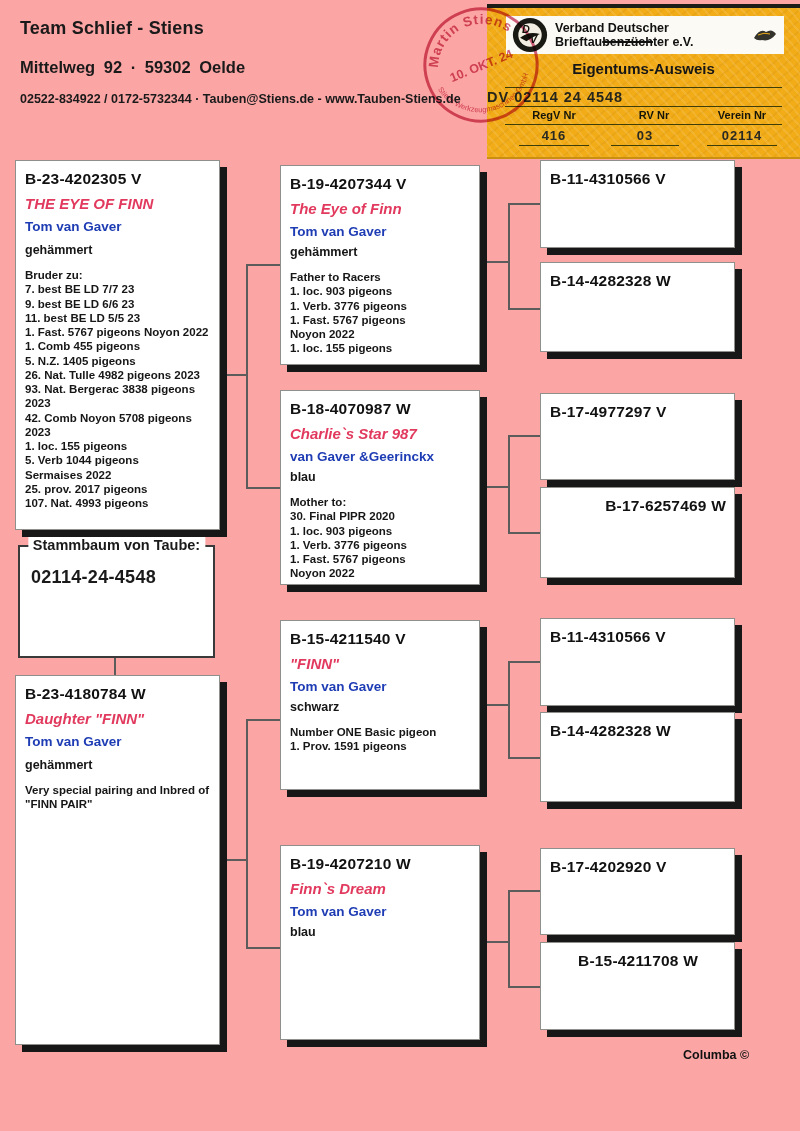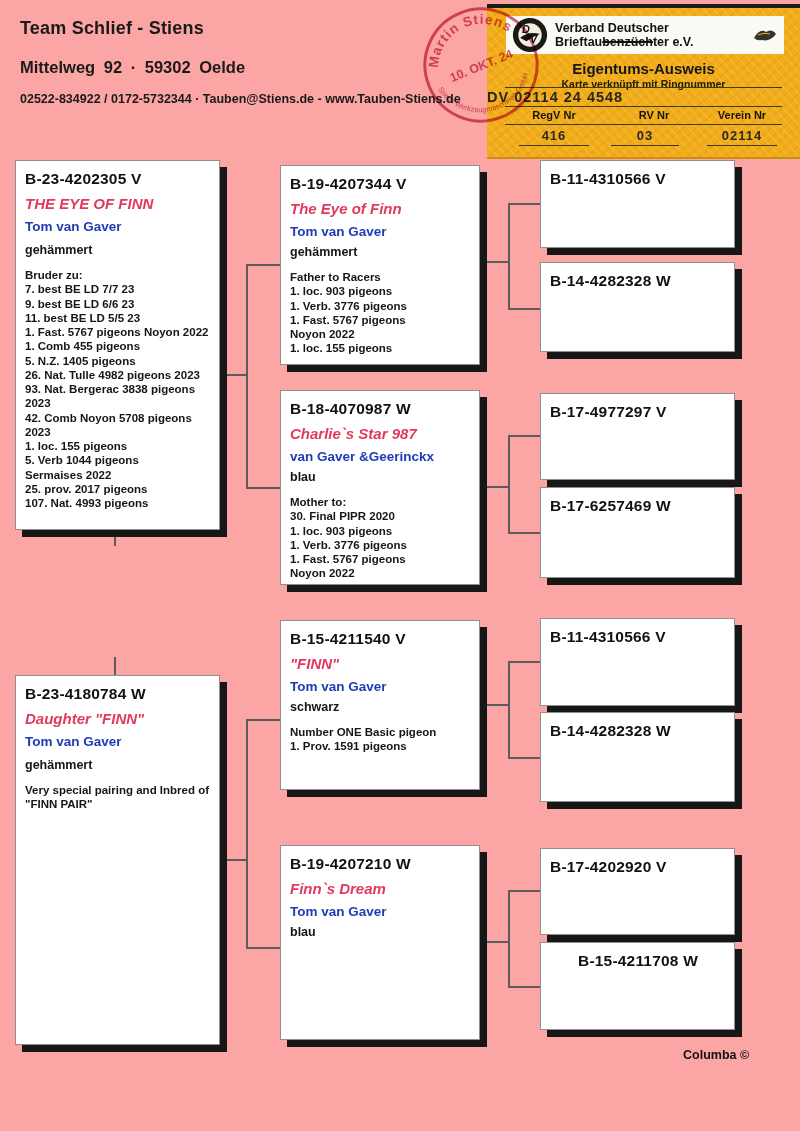--- a/index.html
+++ b/index.html
@@ -94,21 +94,20 @@
       <div class="org">
         <span>Verband Deutscher</span><br>
         <span>Brieftau</span><span class="struck">benzüch</span><span>ter e.V.</span>
       </div>
       <svg width="26" height="18" viewBox="0 0 26 18" style="margin-left:auto">
         <path d="M2 12 Q8 2 14 6 Q20 2 24 8 Q18 16 10 14 Q5 15 2 12 Z" fill="#33332c"></path>
         <path d="M6 9 Q12 6 18 8" stroke="#f2ac18" stroke-width="1" fill="none"></path>
       </svg>
     </div>
     <div class="card-title">Eigentums-Ausweis</div>
-    <div class="card-sub">Karte verknüpft mit Ringnummer</div>
     <div class="cline" style="left:18px;top:79px;width:277px;"></div>
     <div class="card-ring">DV 02114 24 4548</div>
     <div class="cline" style="left:18px;top:98px;width:277px;"></div>
     <div class="fld-label" style="left:22px;width:90px;">RegV Nr</div>
     <div class="fld-label" style="left:127px;width:80px;">RV Nr</div>
     <div class="fld-label" style="left:210px;width:90px;">Verein Nr</div>
     <div class="cline" style="left:18px;top:116px;width:277px;"></div>
     <div class="fld-value" style="left:22px;width:90px;">416</div>
     <div class="fld-value" style="left:118px;width:80px;">03</div>
     <div class="fld-value" style="left:210px;width:90px;">02114</div>
@@ -173,20 +172,24 @@
   </div>
 
   <div class="pbox" style="left:15px;top:675px;width:205px;height:370px;">
     <div class="ring">B-23-4180784 W</div>
     <div class="pname">Daughter "FINN"</div>
     <div class="fancier">Tom van Gaver</div>
     <div class="pcolor">gehämmert</div>
     <div class="notes">Very special pairing and Inbred of "FINN PAIR"</div>
   </div>
 
+  <div class="subject">
+    <div class="legend">Stammbaum von Taube:</div>
+    <div class="sring">02114-24-4548</div>
+  </div>
 
   <div class="pbox" style="left:280px;top:165px;width:200px;height:200px;">
     <div class="ring">B-19-4207344 V</div>
     <div class="pname">The Eye of Finn</div>
     <div class="fancier" style="margin-bottom:6px">Tom van Gaver</div>
     <div class="pcolor">gehämmert</div>
     <div class="notes">Father to Racers
 1. loc. 903 pigeons
 1. Verb. 3776 pigeons
 1. Fast. 5767 pigeons
@@ -226,21 +229,21 @@
 
   <div class="pbox" style="left:540px;top:160px;width:195px;height:88px;">
     <div class="ring">B-11-4310566 V</div>
   </div>
   <div class="pbox" style="left:540px;top:262px;width:195px;height:90px;">
     <div class="ring">B-14-4282328 W</div>
   </div>
   <div class="pbox" style="left:540px;top:393px;width:195px;height:87px;">
     <div class="ring">B-17-4977297 V</div>
   </div>
-  <div class="pbox" style="left:540px;top:487px;width:195px;height:91px;">
+  <div class="pbox" style="left:540px;top:487px;width:195px;height:91px;text-align:right;">
     <div class="ring">B-17-6257469 W</div>
   </div>
   <div class="pbox" style="left:540px;top:618px;width:195px;height:88px;">
     <div class="ring">B-11-4310566 V</div>
   </div>
   <div class="pbox" style="left:540px;top:712px;width:195px;height:90px;">
     <div class="ring">B-14-4282328 W</div>
   </div>
   <div class="pbox" style="left:540px;top:848px;width:195px;height:87px;">
     <div class="ring">B-17-4202920 V</div>

